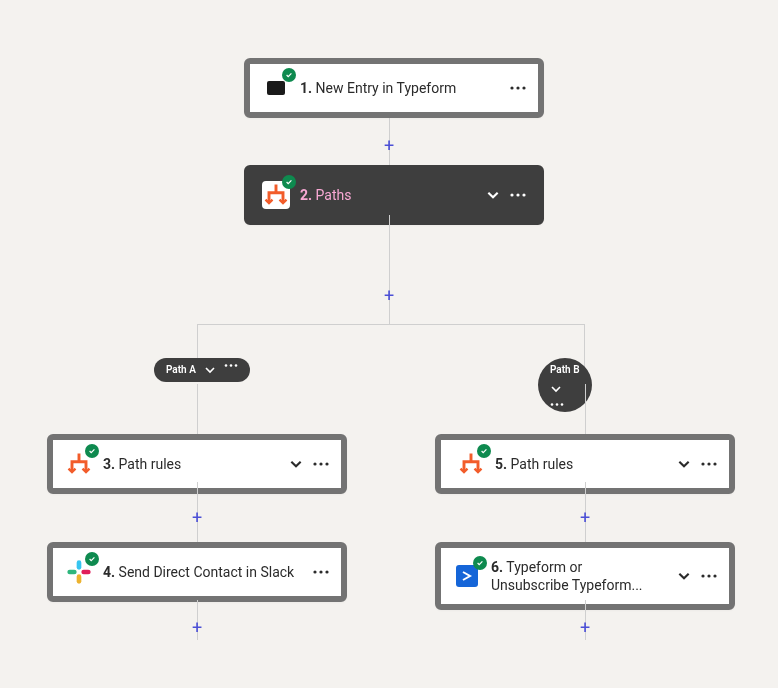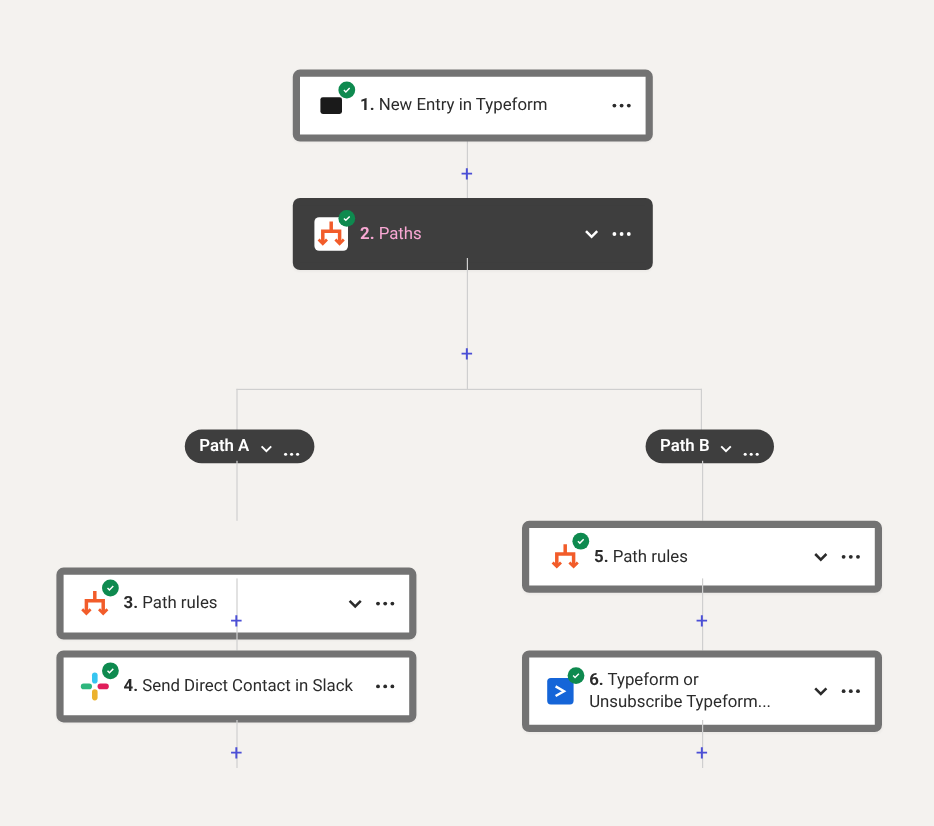--- a/index.html
+++ b/index.html
@@ -60,23 +60,23 @@
   .chev svg { width:14px; height:14px; }
   .dots svg { width:16px; height:4px; }
 
   
   .pill {
     position: absolute;
     background: #3e3e3e;
     color: #fff;
     border-radius: 999px;
     padding: 6px 12px;
-    font-size: 14px;
+    font-size: 10px;
     font-weight: 600;
-    display: flex; align-items: flex-end; gap: 8px;
+    display: flex; align-items: flex-start; gap: 8px;
   }
   .pill .chev svg { width:12px; height:12px; }
   .pill .dots svg { width:14px; height:3px; }
 
   
   .vline { position:absolute; width:1px; background:#cfcfcf; }
   .plus {
     position:absolute;
     width:14px; height:14px;
     color:#4b4fd6;
@@ -172,41 +172,41 @@
       </div>
     <div class="dots">
         <svg viewBox="0 0 14 3">
           <circle cx="2" cy="1.5" r="1.3" fill="#fff"></circle>
           <circle cx="7" cy="1.5" r="1.3" fill="#fff"></circle>
           <circle cx="12" cy="1.5" r="1.3" fill="#fff"></circle>
         </svg>
       </div>
   </div>
 
-  <div class="pill" style="left:538px; top:358px;">
+  <div class="pill" style="left:538px; top:358px;flex-direction:column;">
     <span>Path B</span>
     <div class="chev">
         <svg viewBox="0 0 12 12">
           <path d="M2 4 L6 8 L10 4" stroke="#fff" stroke-width="1.6" fill="none"></path>
         </svg>
       </div>
     <div class="dots">
         <svg viewBox="0 0 14 3">
           <circle cx="2" cy="1.5" r="1.3" fill="#fff"></circle>
           <circle cx="7" cy="1.5" r="1.3" fill="#fff"></circle>
           <circle cx="12" cy="1.5" r="1.3" fill="#fff"></circle>
         </svg>
       </div>
   </div>
 
   <div class="vline" style="left:197px; top:384px; height:50px;"></div>
 
   <div class="vline" style="left:585px; top:384px; height:50px;"></div>
 
-  <div class="node" style="left:47px; top:434px; width:300px;margin-top:39px;">
+  <div class="node" style="left:47px; top:434px; width:300px;">
     <div class="icon-wrap">
       <svg viewBox="0 0 24 24">
           <path d="M12 3 L12 10 M12 10 L6 10 L6 18 M12 10 L18 10 L18 18" stroke="#f25c2a" stroke-width="2.5" fill="none"></path>
           <path d="M3 16 L6 19 L9 16 M15 16 L18 19 L21 16" stroke="#f25c2a" stroke-width="2" fill="none"></path>
         </svg>
       <div class="badge">
           <svg viewBox="0 0 10 10">
             <path d="M2 5 L4 7 L8 3" stroke="#fff" stroke-width="1.5" fill="none"></path>
           </svg>
         </div>

